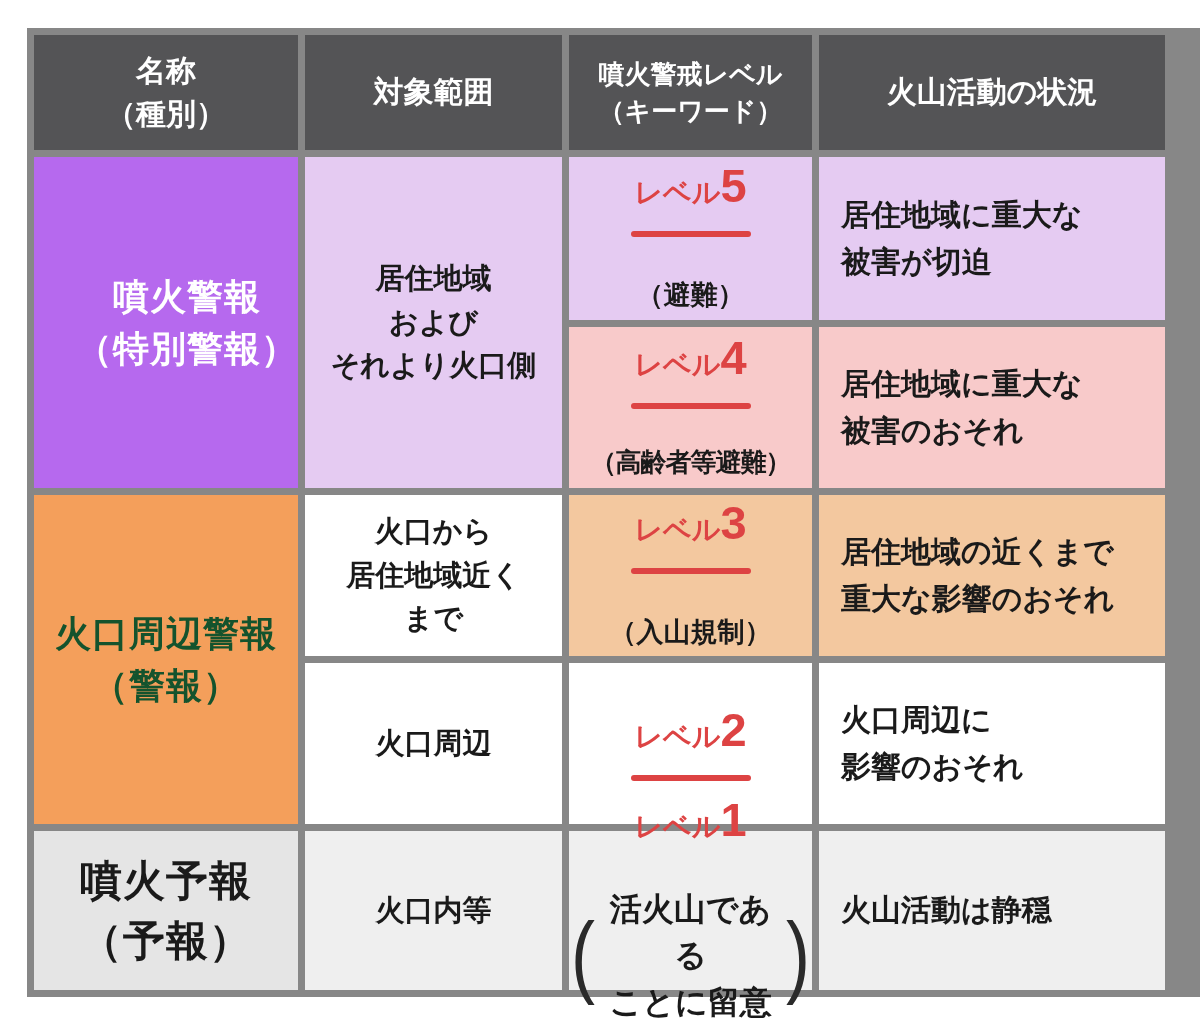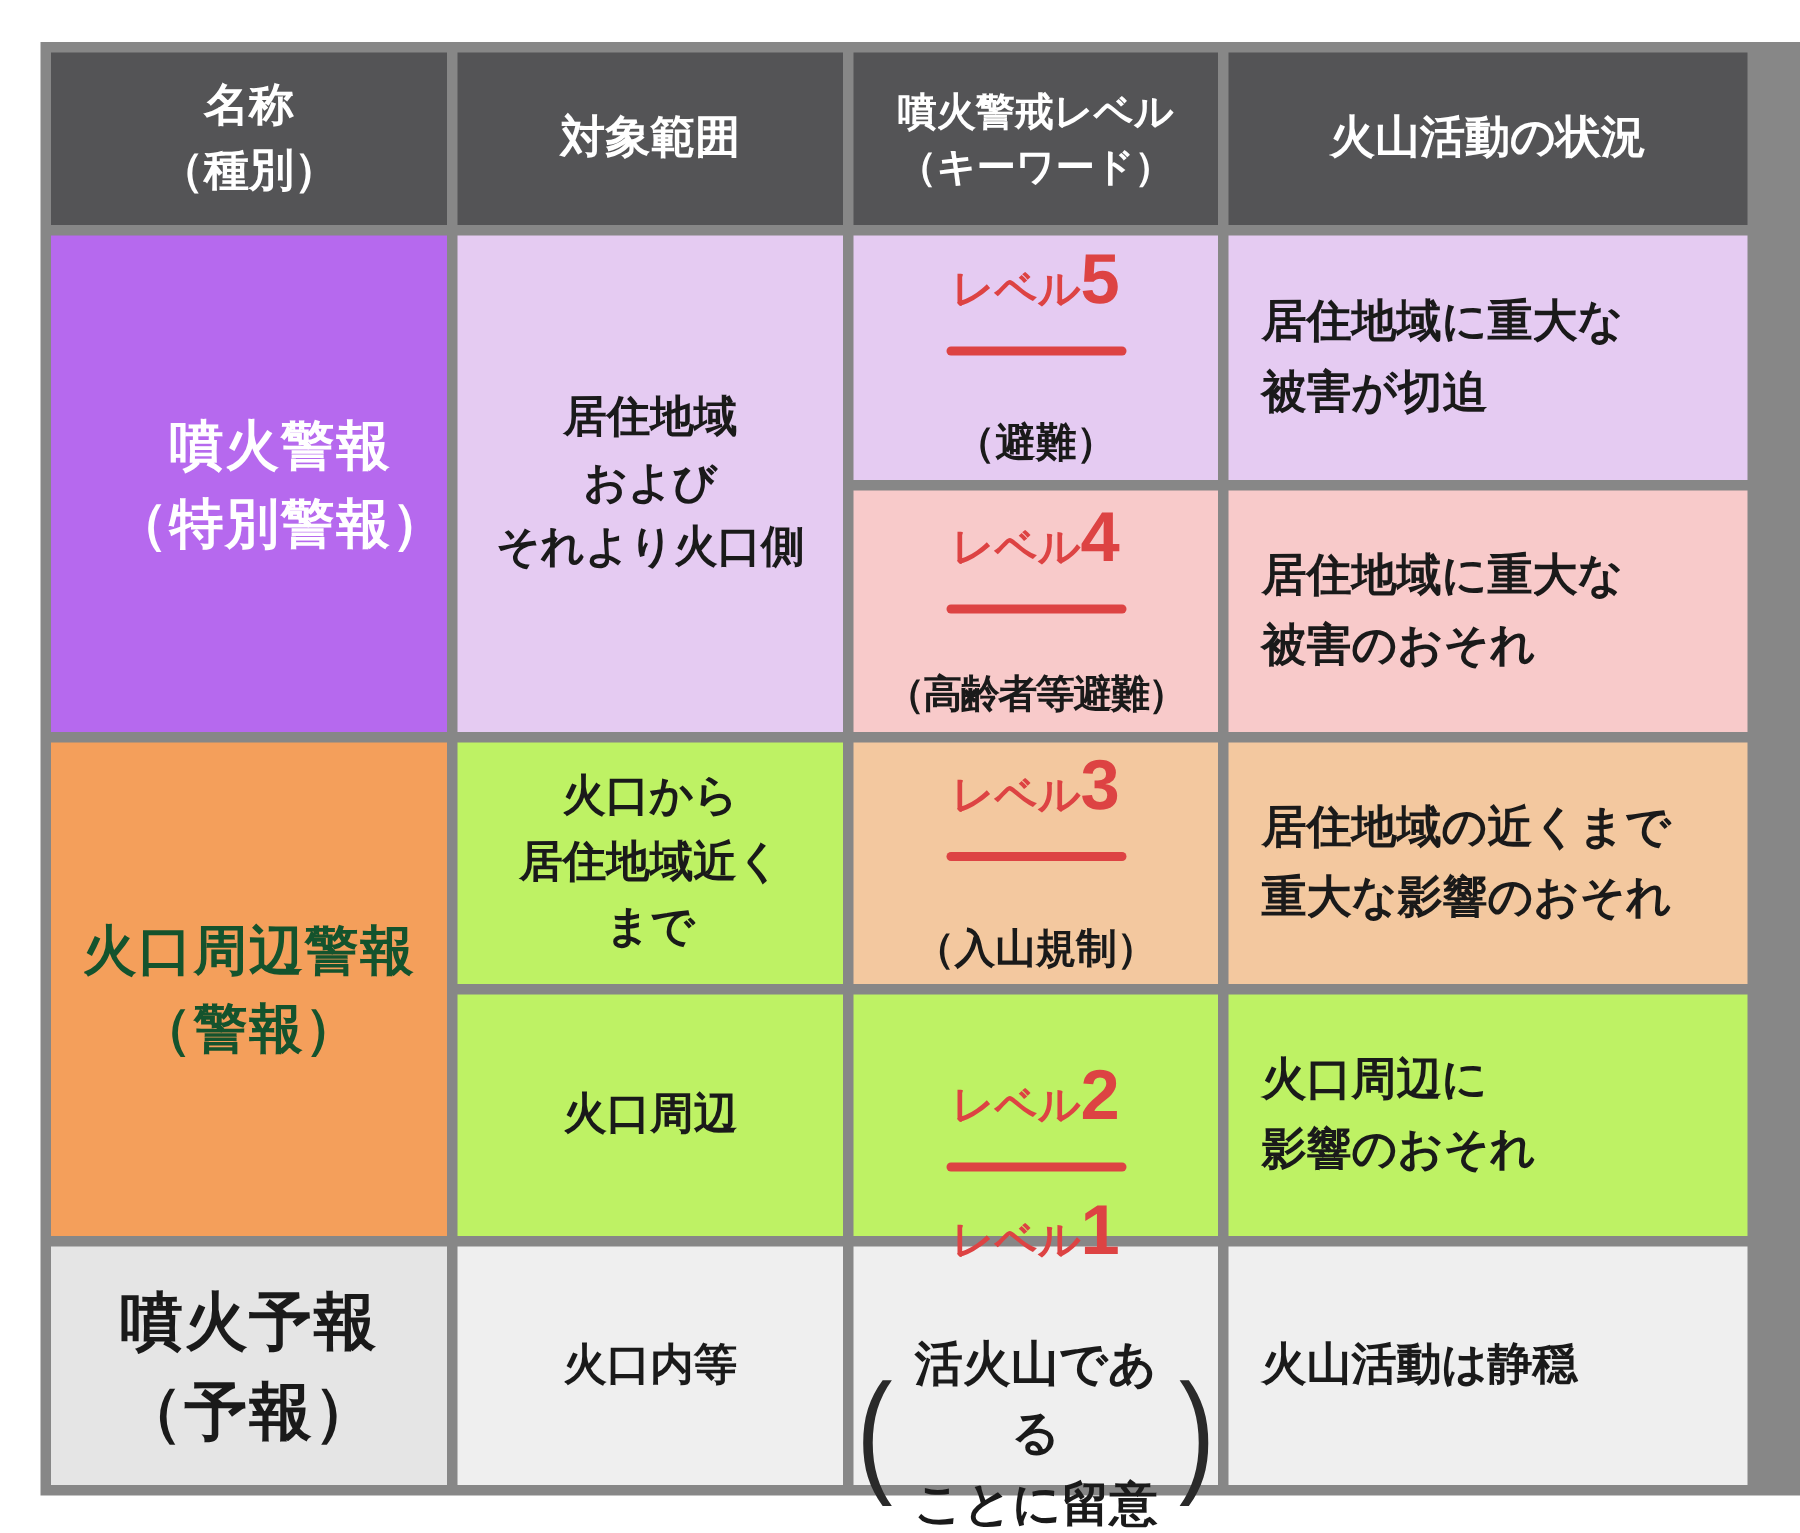--- a/index.html
+++ b/index.html
@@ -32,21 +32,21 @@
     font-size:30px; font-weight:700;
   }
   .th-small { font-size:26px; }
   .name { font-size:36px; font-weight:700; letter-spacing:1px; }
   .bg-purple { background:#b669ee; color:#ffffff;padding-left:42px; }
   .bg-orange { background:#f49f5b; color:#14532d; }
   .bg-gray   { background:#e5e5e5; color:#1a1a1a; font-size:42px; }
   .bg-lpurple { background:#e5cbf2; }
   .bg-pink    { background:#f8caca; }
   .bg-peach   { background:#f3c89f; }
-  .bg-yellow  { background:#bef264; }
+  .bg-yellow  { background:#ffffff; }
   .bg-lgray   { background:#efefef; }
   .range { font-size:29px; font-weight:700; line-height:1.5; }
   .level { gap:15px; }
   .level-head { display:flex; align-items:baseline; color:#dd4343; }
   .lv-word { font-size:28px; font-weight:700; }
   .lv-num  { font-size:47px; font-weight:700; line-height:1; }
   .lv-underline {
     width:120px; height:6px; border-radius:3px;
     background:#dd4343; margin-top:3px;
   }

